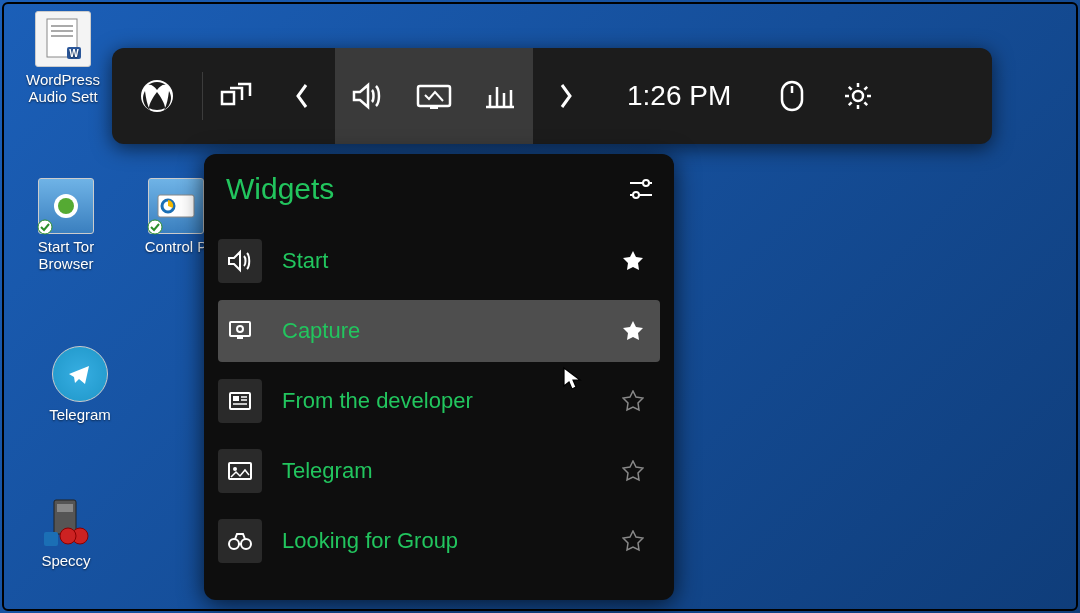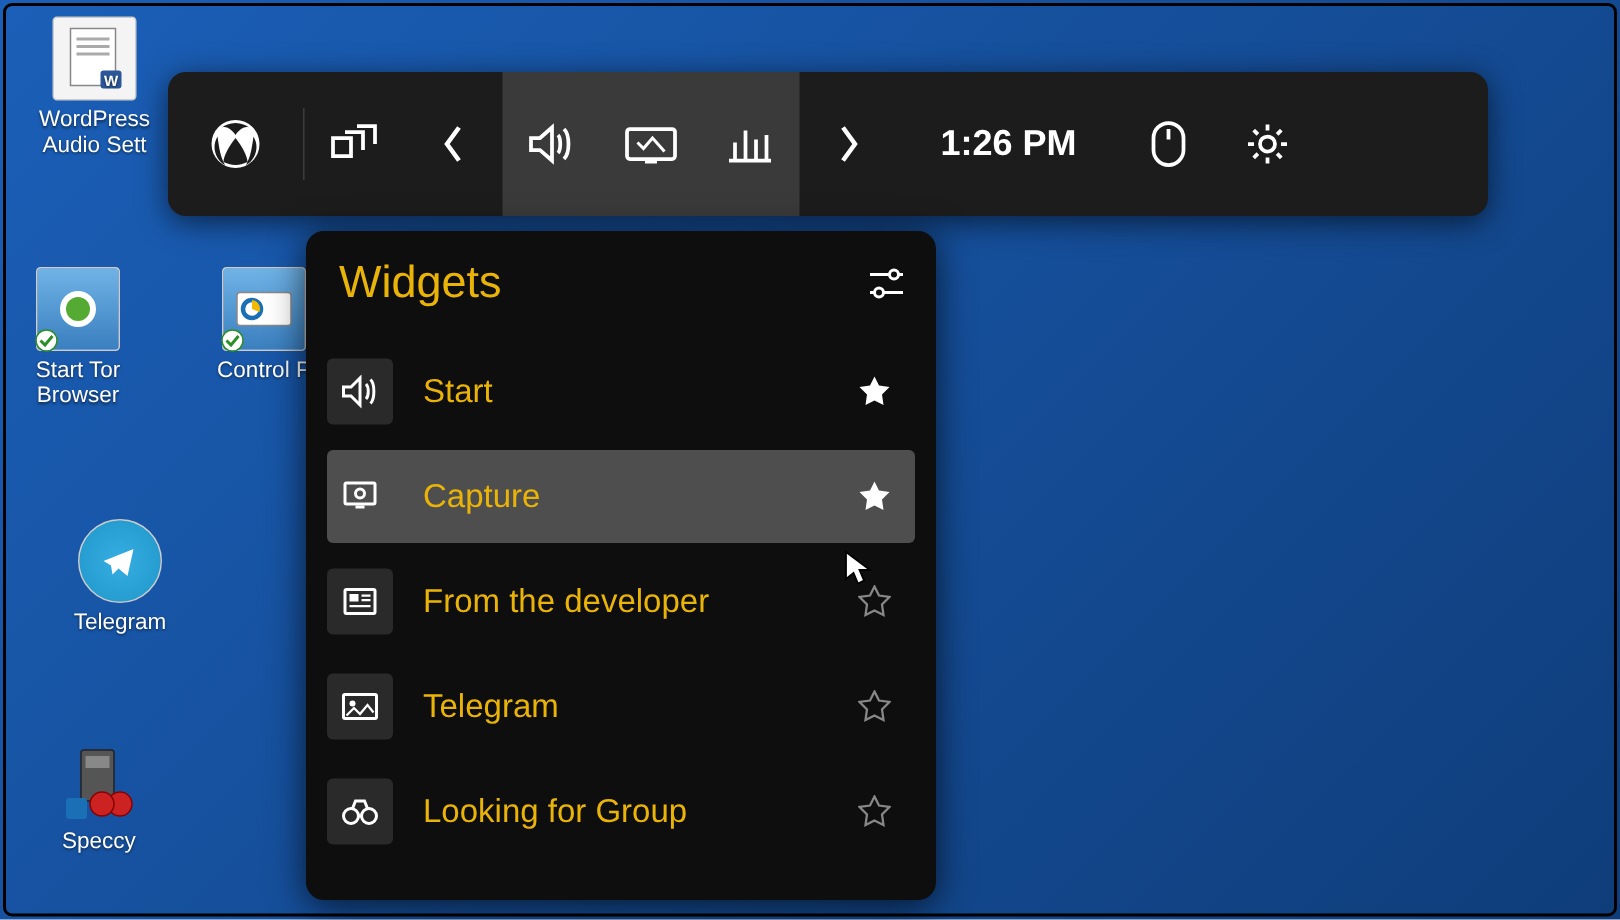--- a/index.html
+++ b/index.html
@@ -70,36 +70,36 @@
   .gb-active {
     background: #3a3a3a;
   }
   .gb-sep {
     width: 1px;
     height: 48px;
     background: #3c3c3c;
   }
   .gb-time {
     color: #fff;
-    font-size: 24px;
-    font-weight: 700;
+    font-size: 28px;
+    font-weight: 400;
     padding: 0 28px;
     white-space: nowrap;
   }
 
   
   .widgets-panel {
     position: absolute;
     top: 154px;
     left: 204px;
-    width: 420px;
+    width: 470px;
     background: #0e0e0e;
     border-radius: 12px;
     box-shadow: 0 4px 24px rgba(0,0,0,.7);
-    color: #eab308;
+    color: #22c55e;
     padding: 18px 14px 14px 14px;
     height: 446px;
   }
   .widgets-header {
     display: flex;
     align-items: center;
     justify-content: space-between;
     padding: 0 6px 24px 8px;
   }
   .widgets-title {
@@ -158,21 +158,21 @@
         <rect x="8" y="8" width="22" height="2" fill="#aaa"></rect>
         <rect x="8" y="13" width="22" height="2" fill="#aaa"></rect>
         <rect x="8" y="18" width="22" height="2" fill="#aaa"></rect>
         <rect x="24" y="30" width="14" height="12" rx="2" fill="#2b579a"></rect>
         <text x="31" y="40" font-size="10" fill="#fff" text-anchor="middle" font-family="Arial" font-weight="bold">W</text>
       </svg>
   </div>
   <div>WordPress Audio Sett</div>
 </div>
 
-<div class="desktop-icon" style="top:178px;left:8px">
+<div class="desktop-icon" style="top:178px;left:22px">
   <div class="icon-box" style="background:linear-gradient(#6fb3e6,#3a7fbf);position:relative">
     <svg width="34" height="34" viewBox="0 0 34 34">
         <circle cx="17" cy="17" r="12" fill="#fff"></circle>
         <circle cx="17" cy="17" r="8" fill="#5a3"></circle>
       </svg>
     <svg style="position:absolute;left:-2px;bottom:-2px" width="16" height="16" viewBox="0 0 16 16">
         <circle cx="8" cy="8" r="7" fill="#fff" stroke="#2a8f2a"></circle>
         <path d="M4 8l3 3 5-6" stroke="#2a8f2a" stroke-width="2" fill="none"></path>
       </svg>
   </div>

